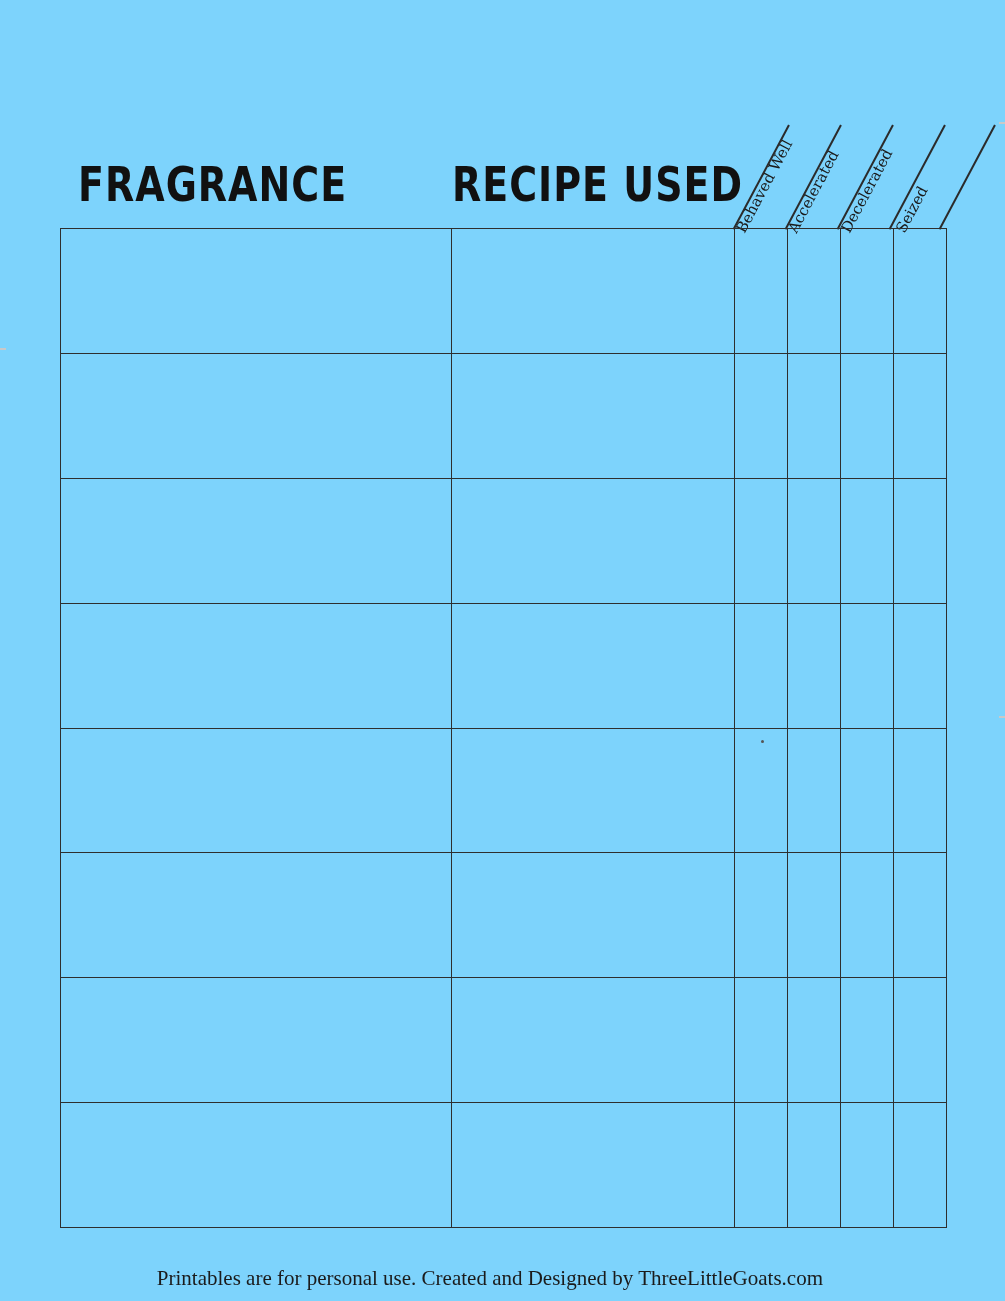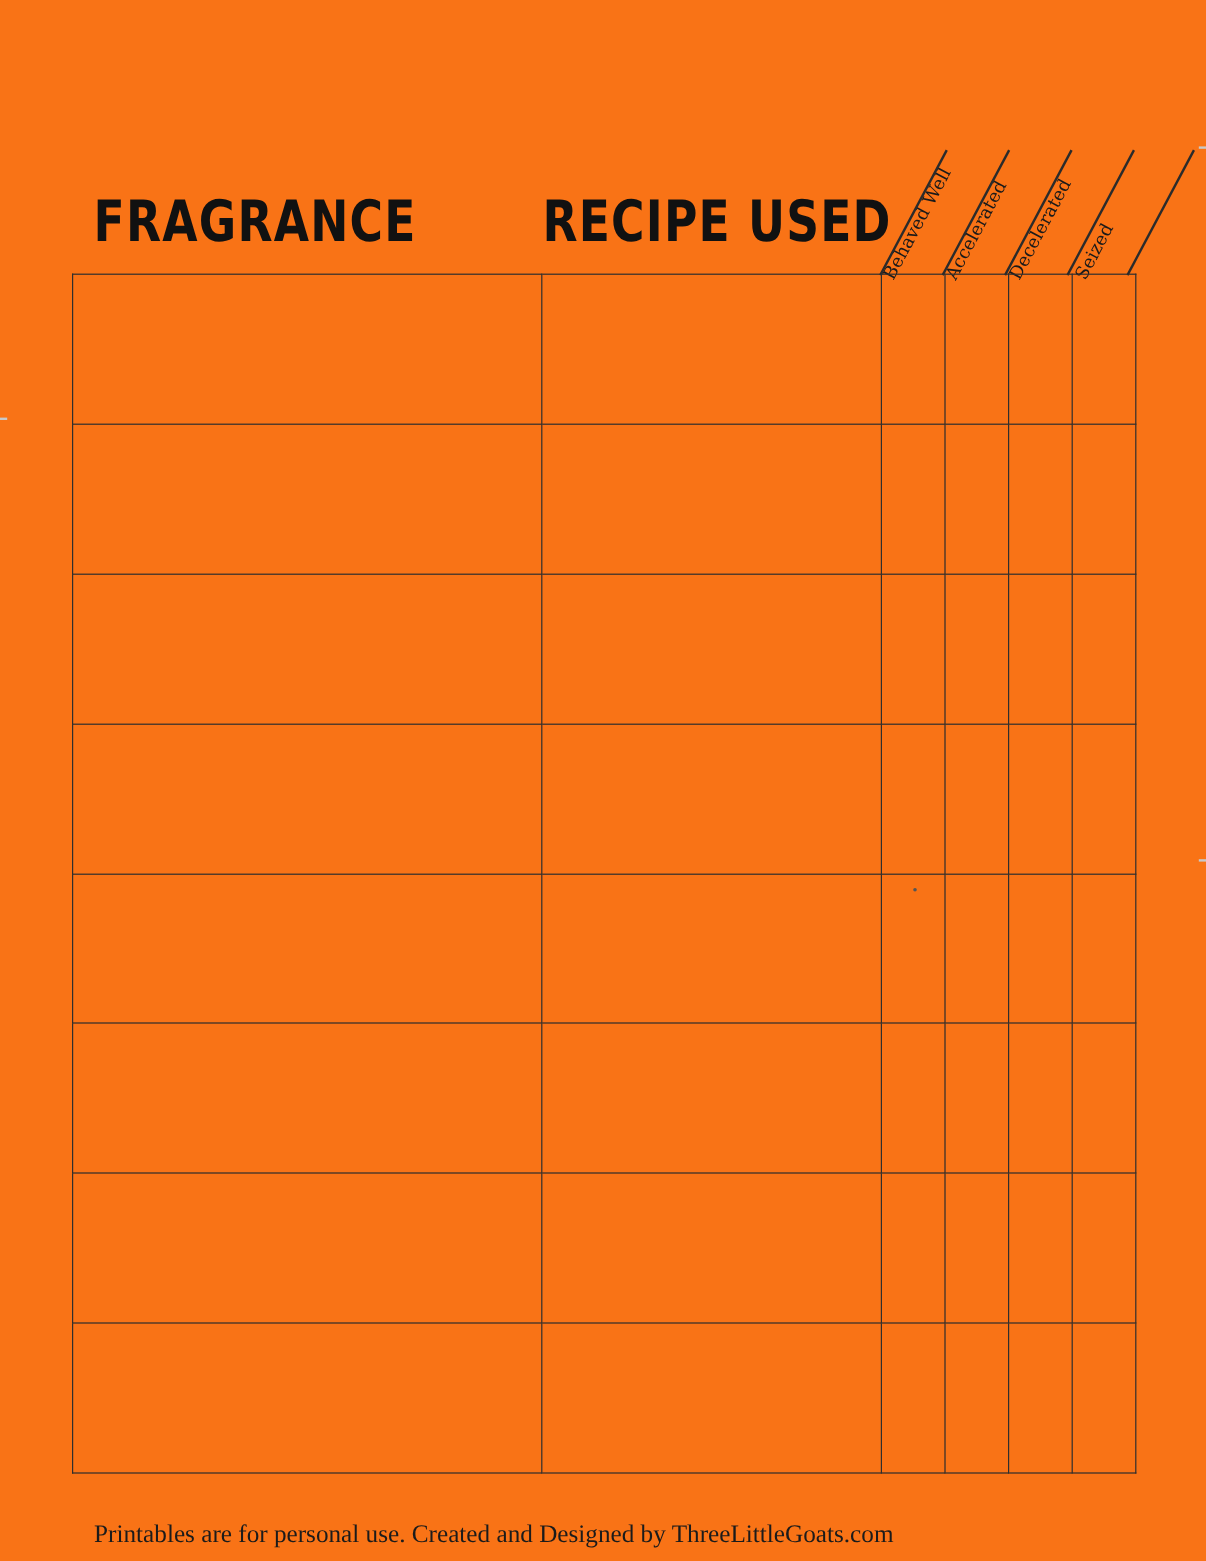--- a/index.html
+++ b/index.html
@@ -12,21 +12,21 @@
     height: 1301px;
     position: relative;
     overflow: hidden;
     font-family: "Liberation Sans", sans-serif;
     color: #111111;
   }
 
   .page {
     position: absolute;
     inset: 0;
-    background: #f97316;
+    background: #7dd3fc;
   }
 
   
   .headings {
     position: absolute;
     left: 0;
     top: 150px;
     width: 1005px;
     height: 80px;
   }
@@ -99,21 +99,21 @@
     left: 761px;
     top: 740px;
   }
 
   
   .footer {
     position: absolute;
     left: 0;
     top: 1266px;
     width: 823px;
-    text-align: center;
+    text-align: right;
     font-family: "Liberation Serif", serif;
     font-size: 21px;
     color: #1b1b1b;
     white-space: nowrap;
   }
 
   
   .edge-mark {
     position: absolute;
     background: #c9c9c9;

